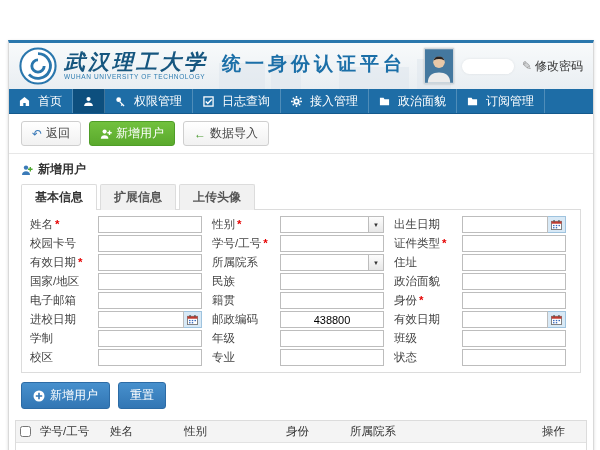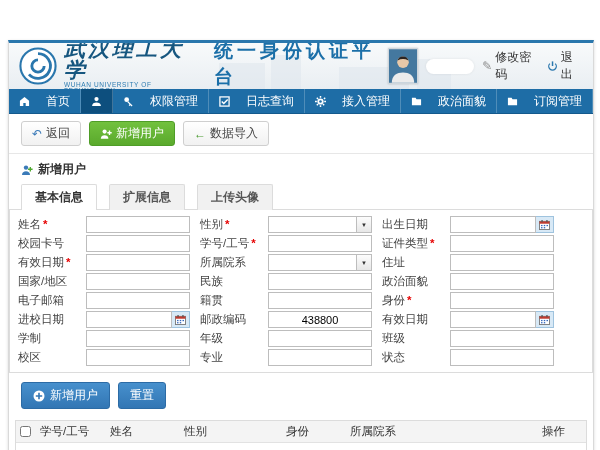--- a/index.html
+++ b/index.html
@@ -21,39 +21,39 @@
           font-size:21px;color:#16567f;letter-spacing:3px;}
   .uni-en{font-size:6.5px;color:#2e7cb0;letter-spacing:.6px;margin-top:2px;}
   .plat{font-size:19px;font-weight:bold;color:#1b6fa8;letter-spacing:4px;margin-left:14px;}
   .usr{margin-left:auto;display:flex;align-items:center;gap:8px;z-index:1;}
   .avatar{width:28px;height:34px;border:1px solid #cfd6dc;box-shadow:0 0 2px rgba(0,0,0,.2);flex:0 0 auto;}
   .name-pill{width:52px;height:15px;background:#fff;border-radius:8px;box-shadow:0 0 3px rgba(0,0,0,.08);}
   .hlink{display:flex;align-items:center;gap:3px;font-size:12px;color:#333;cursor:pointer;}
   .pencil{color:#8a8a8a;font-size:12px;}
   
   .nav{display:flex;background:#1e6da6;height:24px;border-bottom:1px solid #14598c;}
-  .nav-item{display:flex;align-items:center;gap:16px;padding:0 10px;font-size:12px;color:#fff;
+  .nav-item{display:flex;align-items:center;gap:8px;padding:0 10px;font-size:12px;color:#fff;
             border-right:1px solid rgba(255,255,255,.22);cursor:pointer;}
   .nav-item.active{background:#0d4f7e;}
   .nico{width:11px;height:11px;flex:0 0 auto;display:block;}
   
   .tbar{display:flex;gap:8px;padding:7px 10px 7px 12px;border-bottom:1px solid #e7e7e7;}
   .btn{display:inline-flex;align-items:center;gap:4px;font-size:12px;border-radius:3px;cursor:pointer;
        padding:3px 10px;border:1px solid #cfcfcf;background:linear-gradient(#ffffff,#f1f1f1);color:#444;}
   .btn .ico-blue{color:#3a7ab8;font-size:12px;line-height:1;}
   .btn .ico-green{color:#4a9b2f;font-size:12px;line-height:1;font-weight:bold;}
   .btn-green{background:linear-gradient(#72c13e,#5aa92c);border:1px solid #4f9d27;color:#fff;}
   
   .sect{display:flex;align-items:center;gap:5px;padding:7px 12px 5px;font-size:12px;font-weight:bold;color:#333;}
   .tabs{display:flex;margin:0 12px;position:relative;top:1px;}
   .tab{font-size:12px;font-weight:bold;color:#555;background:#f1f1f1;border:1px solid #dcdcdc;
-       border-bottom:none;padding:4px 13px;margin-right:12px;border-radius:2px 2px 0 0;cursor:pointer;}
+       border-bottom:none;padding:4px 13px;margin-right:3px;border-radius:2px 2px 0 0;cursor:pointer;}
   .tab.active{background:#fff;color:#333;position:relative;z-index:2;}
   
-  .panel{border:1px solid #dcdcdc;margin:0 0;background:#fff;padding:6px 8px;}
+  .panel{border:1px solid #dcdcdc;margin:0 12px;background:#fff;padding:6px 8px;}
   .fgrid{display:grid;grid-template-columns:58px 104px 58px 104px 58px 104px;column-gap:10px;row-gap:2px;
          align-items:center;}
   .flabel{font-size:11.5px;color:#444;white-space:nowrap;}
   .req{color:#e60000;font-weight:bold;margin-left:2px;}
   .ctl{display:flex;align-items:stretch;height:17px;}
   .fin{flex:1 1 auto;min-width:0;height:15px;border:1px solid #bdbdbd;font-size:11px;padding:0 3px;
        font-family:"Liberation Sans",sans-serif;text-align:center;}
   .dd{flex:0 0 14px;display:flex;align-items:center;justify-content:center;border:1px solid #bdbdbd;
       border-left:none;background:linear-gradient(#fdfdfd,#e7e7e7);font-size:6px;color:#333;cursor:pointer;}
   .cal{flex:0 0 17px;display:flex;align-items:center;justify-content:center;border:1px solid #9fc3de;
@@ -100,27 +100,20 @@
         <rect width="30" height="36" fill="#44789f"></rect>
         <circle cx="15" cy="14" r="6.2" fill="#e8c8a8"></circle>
         <path d="M9.2 12.2a6 6 0 0 1 11.6 0 12 12 0 0 0-11.6 0z" fill="#2a2422"></path>
         <path d="M3 36c0-8 5.5-11 12-11s12 3 12 11z" fill="#ececec"></path>
       </svg>
       <div class="name-pill"></div>
       <span class="hlink">
         <span class="pencil">✎</span>
         <span>修改密码</span>
       </span>
-      <span class="hlink">
-        <svg width="12" height="12" viewBox="0 0 12 12">
-          <path d="M6 1v5" stroke="#2a77ad" stroke-width="1.6" fill="none"></path>
-          <path d="M3.1 3.4a4.1 4.1 0 1 0 5.8 0" stroke="#2a77ad" stroke-width="1.4" fill="none"></path>
-        </svg>
-        <span>退出</span>
-      </span>
     </div>
   </div>
 
   <div class="nav">
     <div class="nav-item">
       <svg class="nico" viewBox="0 0 12 12" fill="#fff">
             <path d="M6 1l5 4.2V11H7.3V7.6H4.7V11H1V5.2z"></path>
           </svg>
       <span>首页</span>
     </div>

